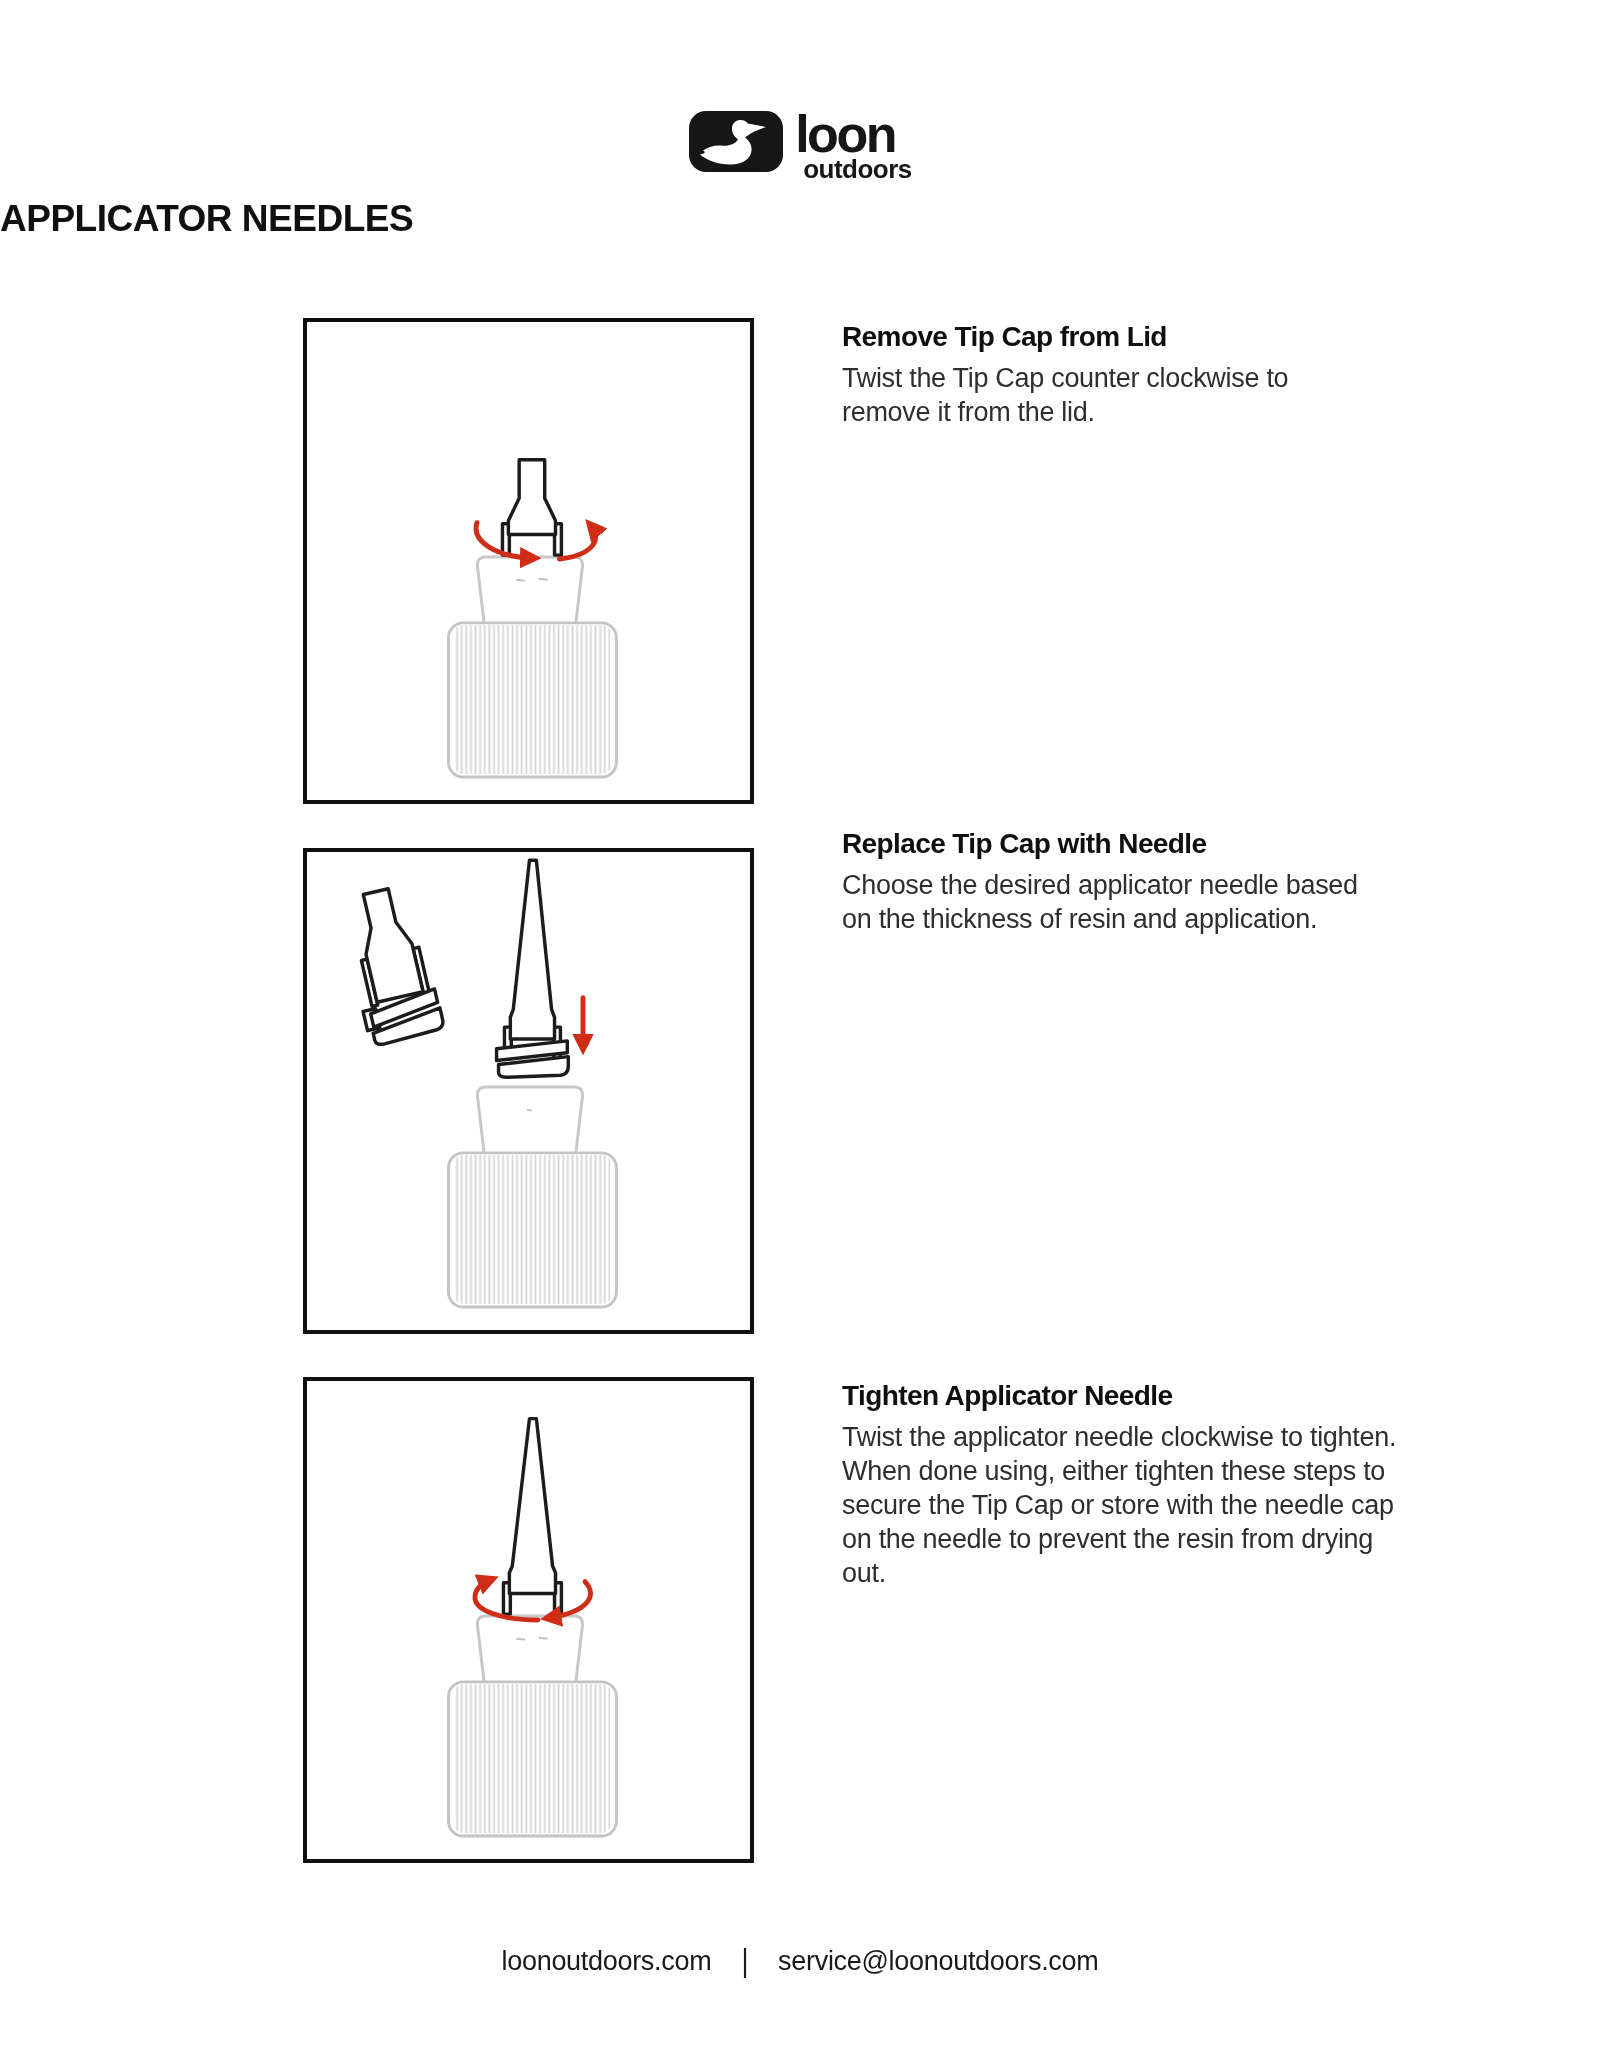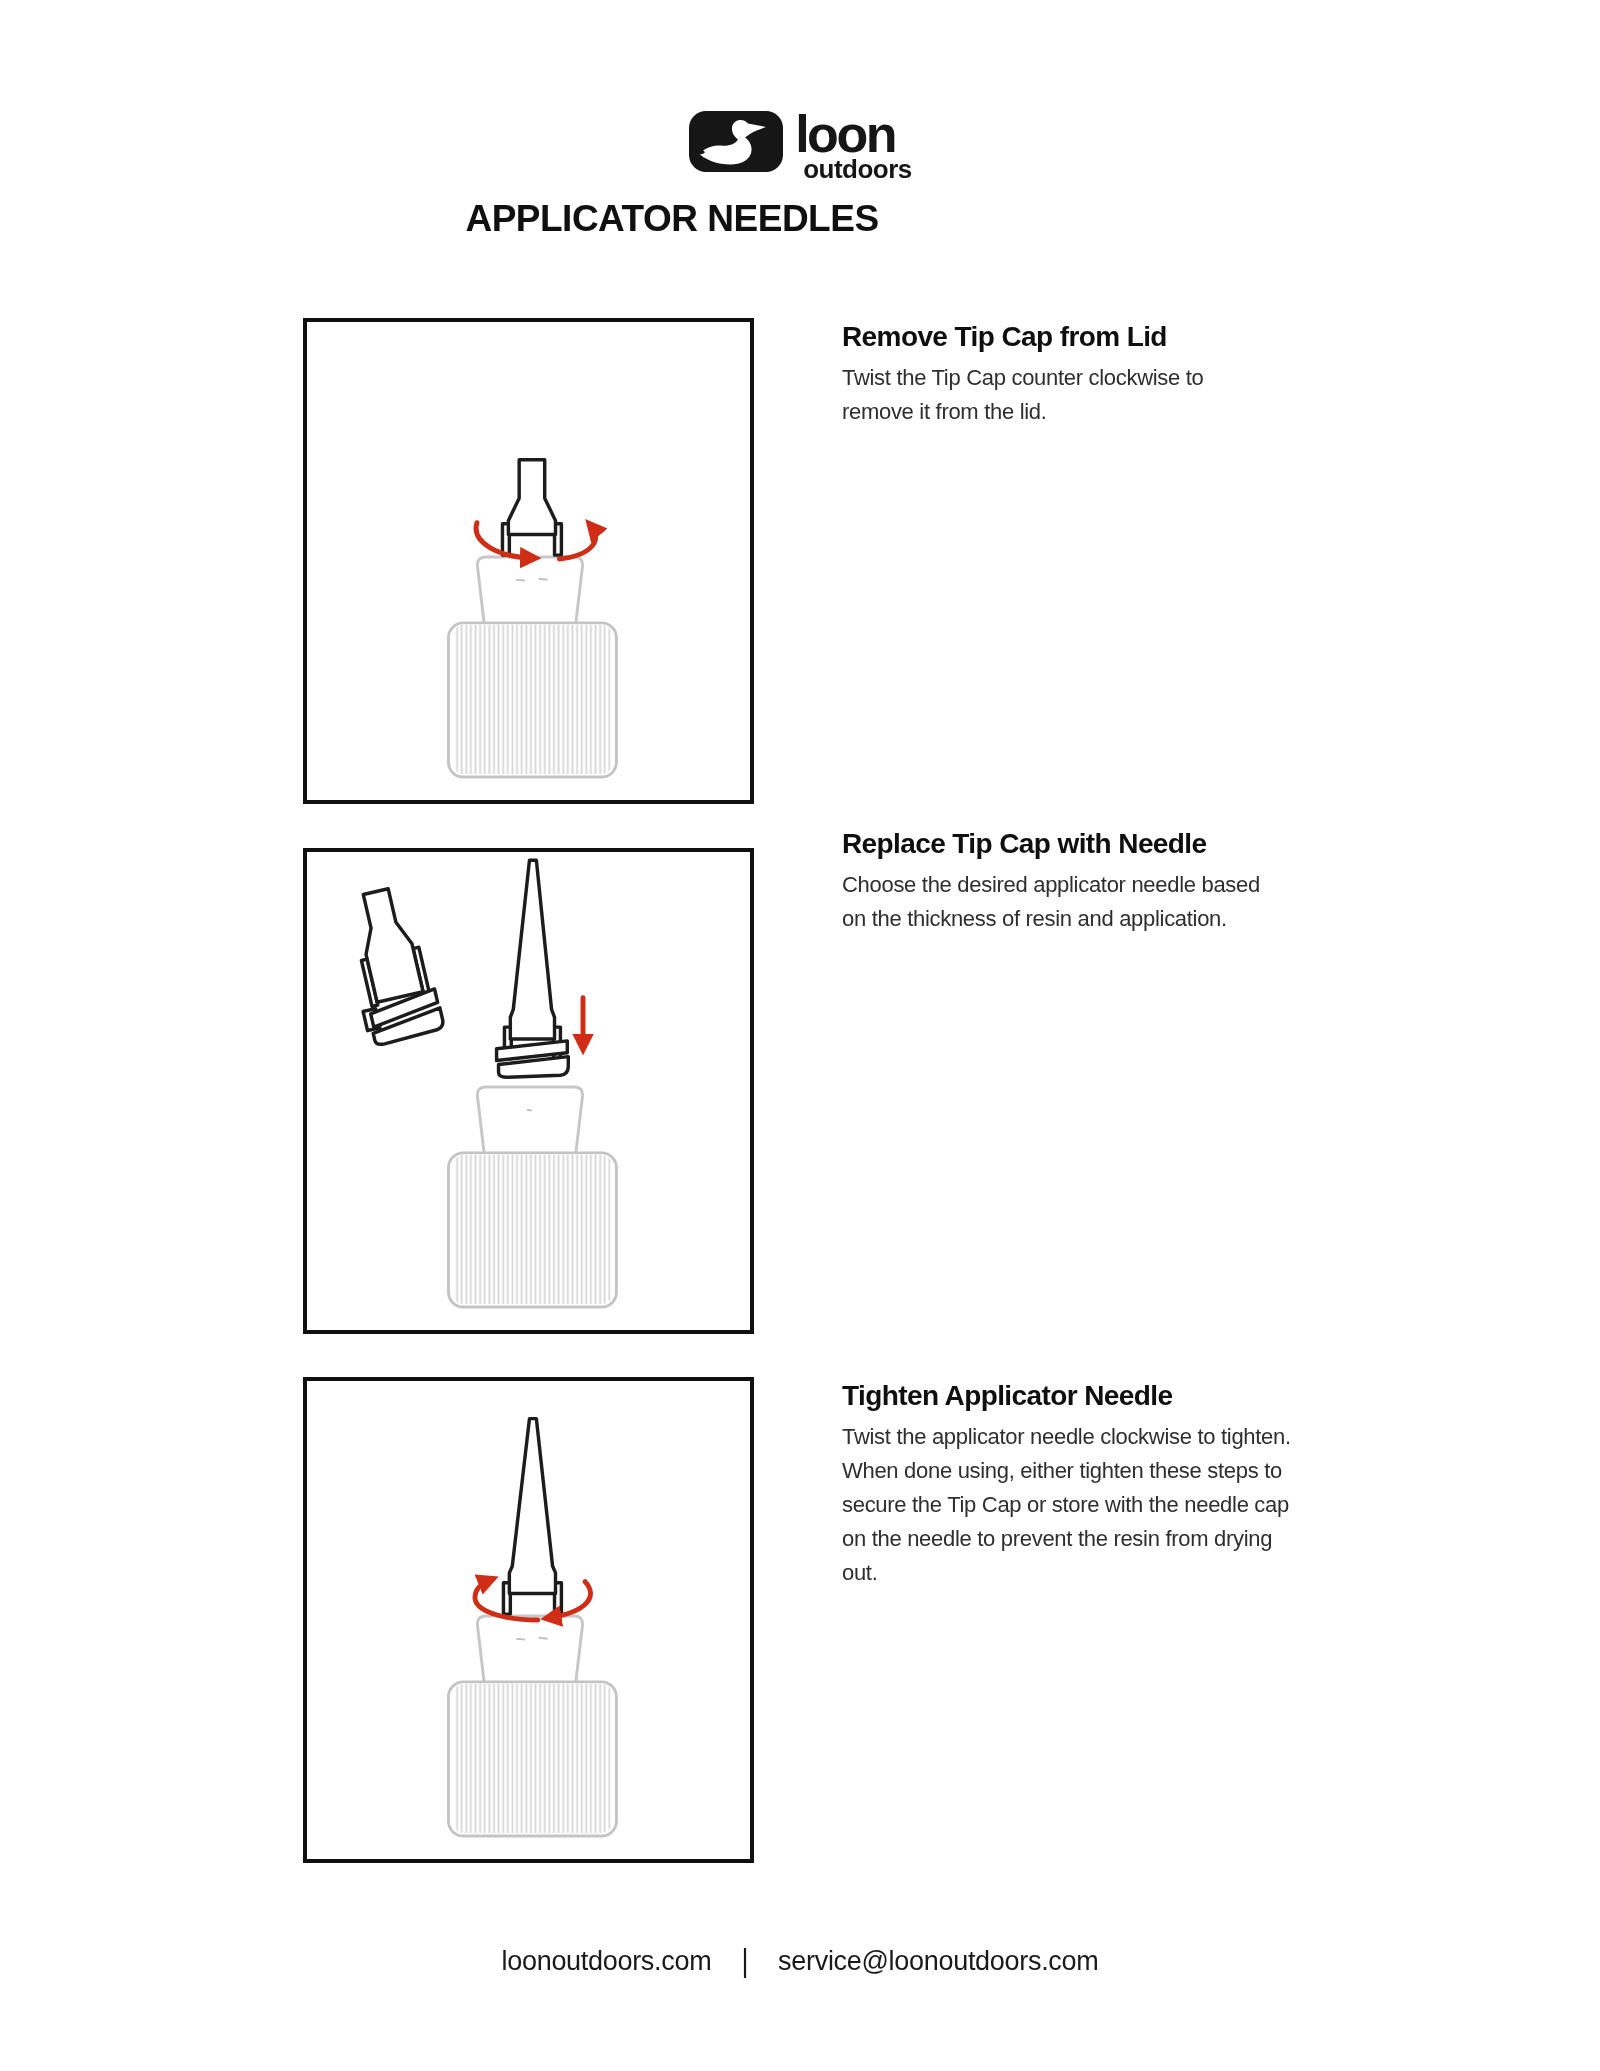--- a/index.html
+++ b/index.html
@@ -22,21 +22,21 @@
   .logo-brand{
     font-size:52px;font-weight:700;letter-spacing:-2.5px;
     line-height:48px;color:#161616;
   }
   .logo-sub{
     font-size:26px;font-weight:700;letter-spacing:-0.5px;
     line-height:22px;color:#161616;margin-left:8px;
   }
   .doc-title{
     position:absolute;top:198px;left:0;width:1344px;margin:0;
-    text-align:center;
+    text-align:left;
     font-size:37px;font-weight:700;letter-spacing:-0.5px;color:#101010;
   }
   
   .figure{
     position:absolute;left:303px;width:443px;height:478px;
     border:4px solid #101010;background:#fff;
   }
   .figure svg{display:block;width:100%;height:100%;}
   .fig-1{top:318px;}
   .fig-2{top:848px;}
@@ -47,21 +47,21 @@
   .copy-1{top:318px;}
   .copy-2{top:825px;}
   .copy-3{top:1377px;}
   .copy h2{
     margin:0 0 5px 0;
     font-size:28px;line-height:38px;font-weight:700;
     letter-spacing:-0.6px;color:#0f0f0f;white-space:nowrap;
   }
   .copy p{
     margin:0;
-    font-size:22px;line-height:34px;font-weight:400;
+    font-size:27px;line-height:34px;font-weight:400;
     letter-spacing:-0.3px;color:#2e2e2e;
     white-space:pre-line;
   }
   
   .footer{
     position:absolute;top:1946px;left:0;width:1600px;
     display:flex;justify-content:center;gap:30px;
     font-size:27px;letter-spacing:-0.3px;color:#1a1a1a;
   }
   .footer .pipe{font-weight:300;color:#1a1a1a;transform:scaleY(1.15);}

